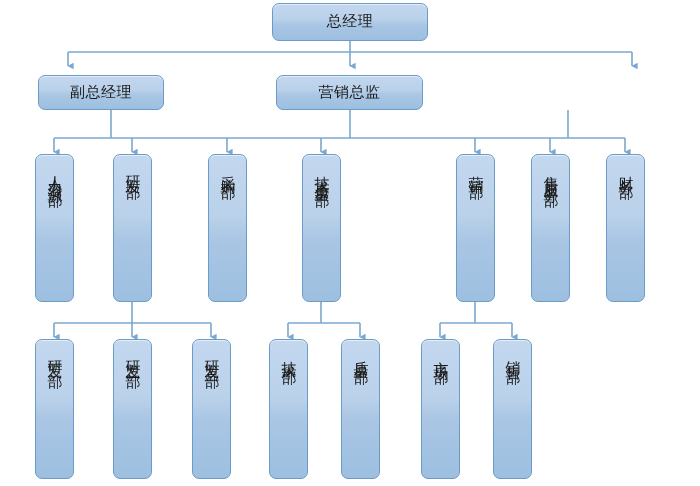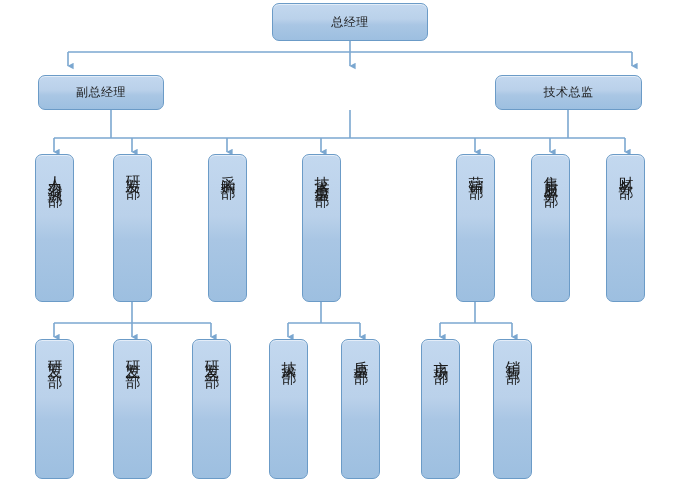--- a/index.html
+++ b/index.html
@@ -17,21 +17,21 @@
     border-radius:7px;
     background:linear-gradient(180deg,#c3d8ef 0%,#bad1ea 42%,#a9c6e4 58%,#9dbfe0 100%);
     color:#1a1a1a;
     display:flex;
     align-items:center;
     justify-content:center;
     box-shadow:0 1px 0 rgba(255,255,255,.55) inset;
     line-height:1.18;
   }
   .node.horiz{
-    font-size:12px;
+    font-size:15px;
     letter-spacing:.5px;
     text-align:right;
   }
   .node.vert{
     font-size:15px;
     align-items:flex-start;
     padding-top:9px;
   }
   .node.vert .vtext{
     writing-mode:vertical-rl;
@@ -93,22 +93,22 @@
     </g>
   </svg>
 
   <div class="node horiz" style="left:272px;top:3px;width:156px;height:38px;">
     <span>总经理</span>
   </div>
 
   <div class="node horiz" style="left:38px;top:75px;width:126px;height:35px;">
     <span>副总经理</span>
   </div>
-  <div class="node horiz" style="left:495px;top:75px;width:147px;height:35px;">
-    <span>技术总监</span>
+  <div class="node horiz" style="left:276px;top:75px;width:147px;height:35px;">
+    <span>营销总监</span>
   </div>
 
   <div class="node vert" style="left:35px;top:154px;width:39px;height:148px;">
     <span class="vtext">人力资源部</span>
   </div>
   <div class="node vert" style="left:113px;top:154px;width:39px;height:148px;">
     <span class="vtext">研发部</span>
   </div>
   <div class="node vert" style="left:208px;top:154px;width:39px;height:148px;">
     <span class="vtext">采购部</span>

